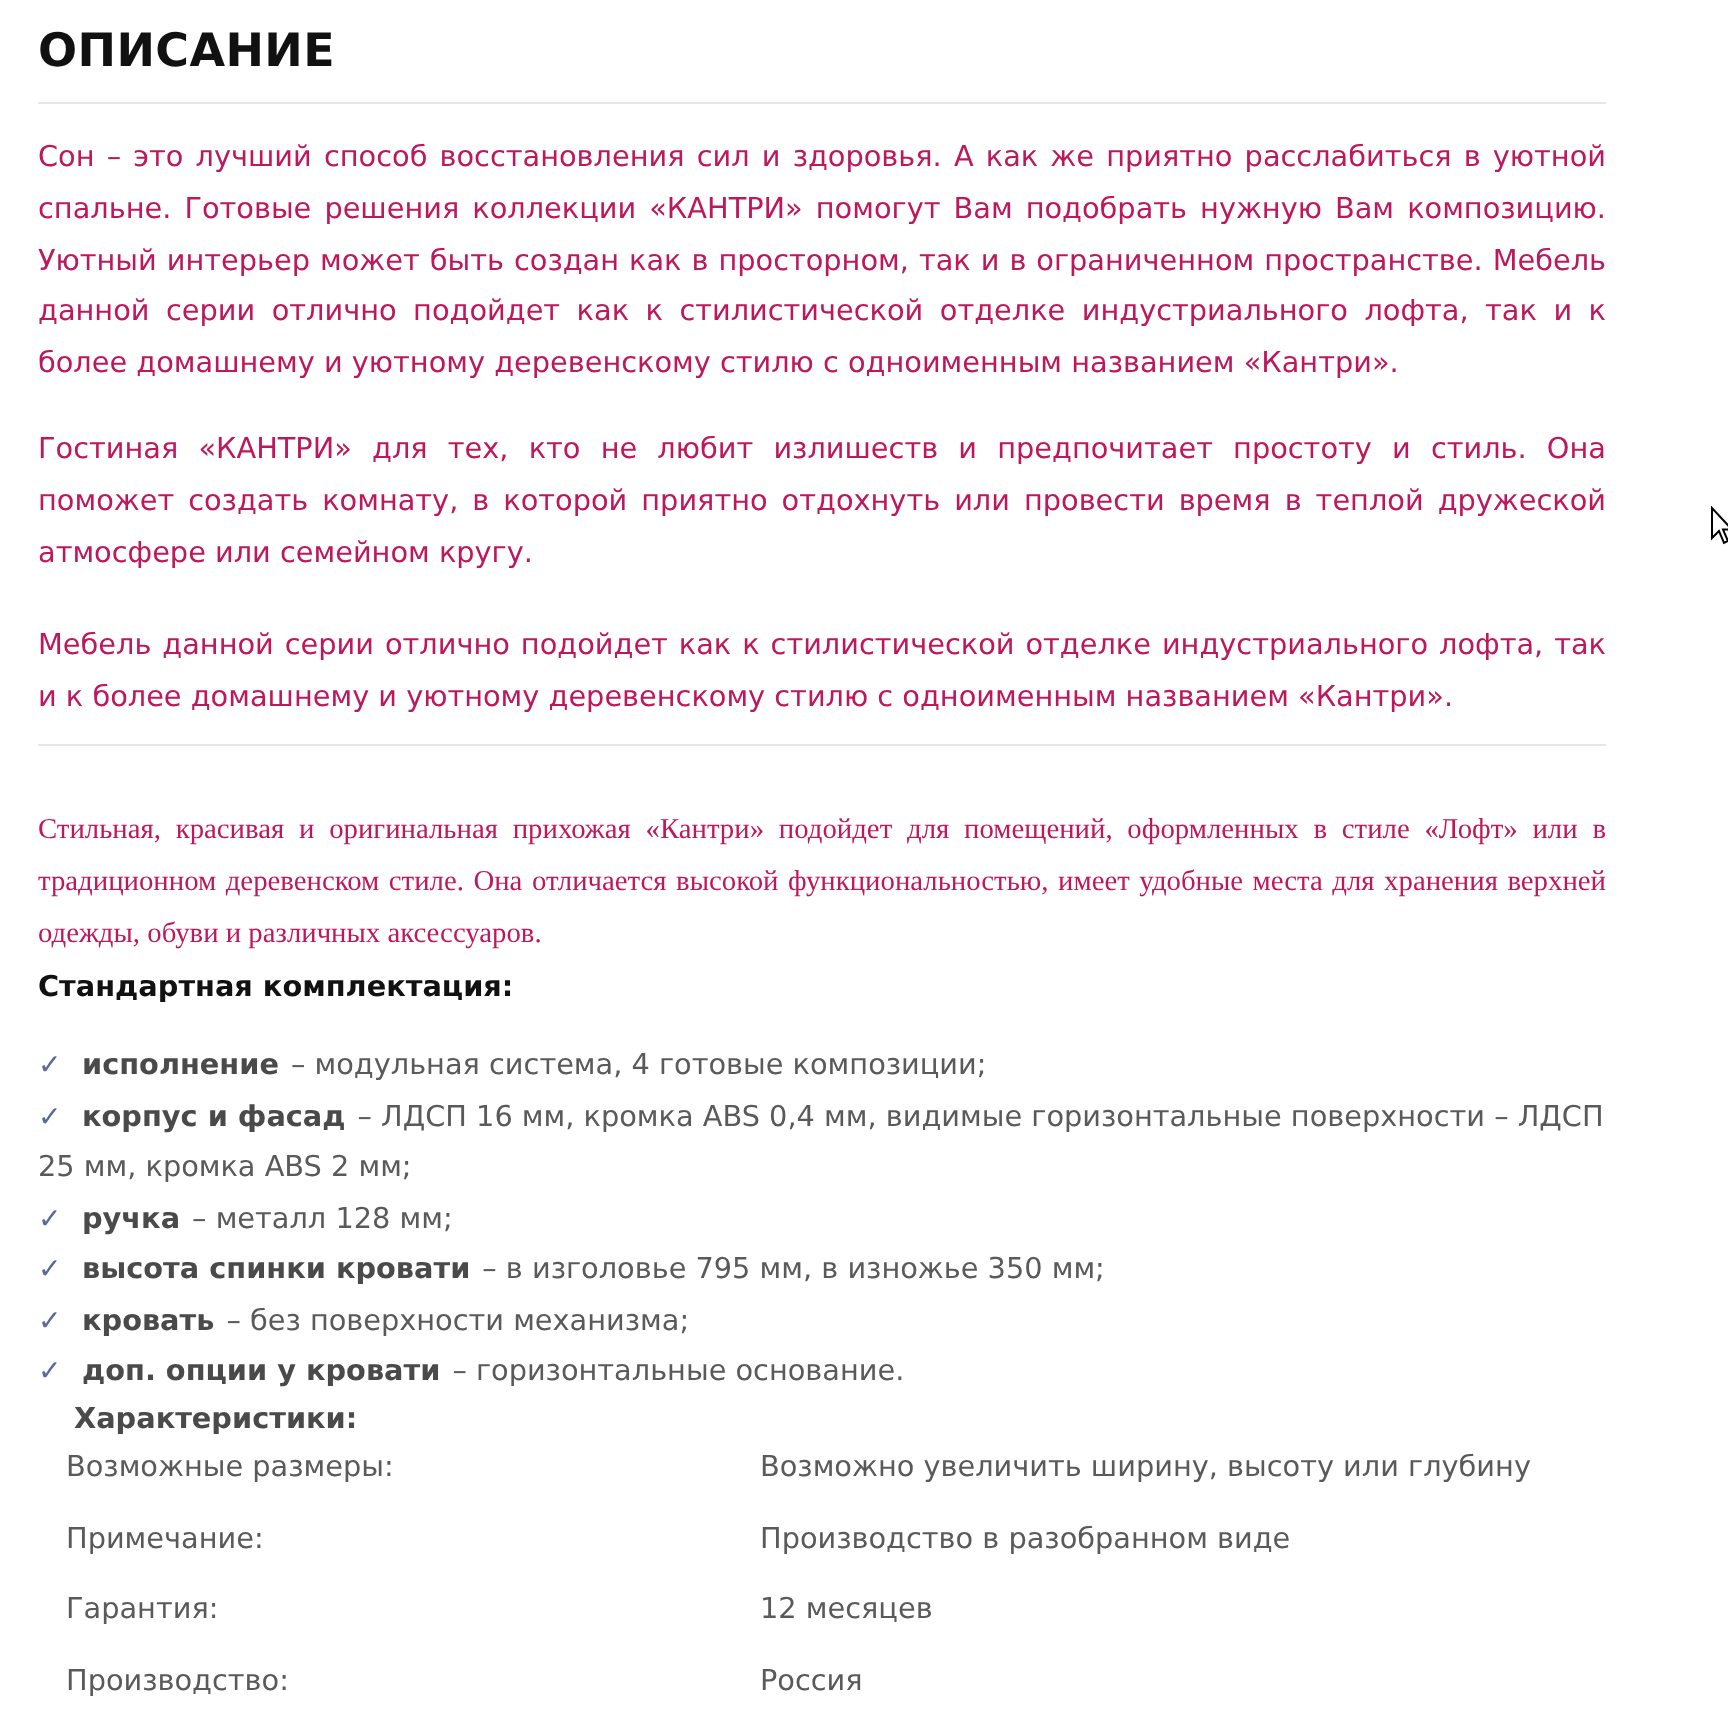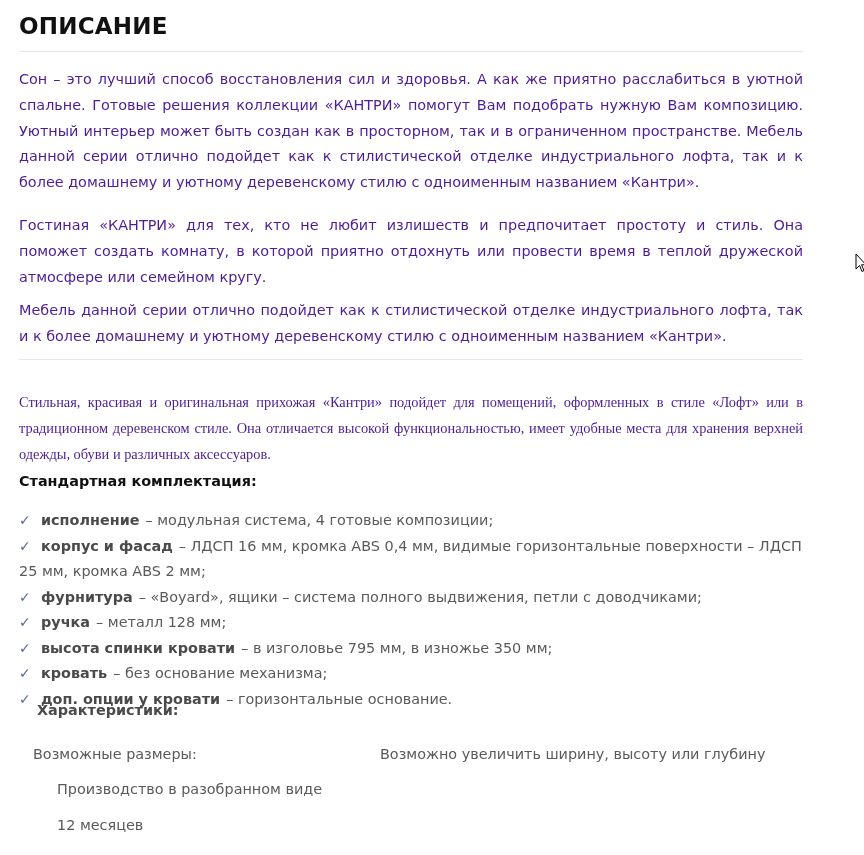--- a/index.html
+++ b/index.html
@@ -33,27 +33,27 @@
     }
     .rule {
       height: 1px;
       background: #e6e6e6;
       margin: 0;
     }
     .rule-top { margin-top: 0; }
     .para {
       font-size: 14.4px;
       line-height: 25.8px;
-      color: #4c1d95;
+      color: #be185d;
       margin: 0;
       text-align: justify;
     }
     .p1 { margin-top: 15px; }
     .p2 { margin-top: 17px; }
-    .p3 { margin-top: 8px; }
+    .p3 { margin-top: 21px; }
     .rule-mid { margin-top: 9px; }
     .p4 { margin-top: 30px; font-family: Liberation Serif, serif; }
     .section-title {
       font-weight: bold;
       font-size: 14.4px;
       color: #111111;
       margin: 4px 0 17px 0;
       line-height: 20px;
     }
     .spec-list {
@@ -89,21 +89,21 @@
       font-size: 14.4px;
       color: #4a4a4a;
       line-height: 24px;
       margin: 4px;
     }
     .chars-row {
       display: flex;
       font-size: 14.4px;
       color: #5a5a5a;
       height: 35.5px;
-      align-items: flex-end;
+      align-items: flex-start;
     }
     .chars-row:first-of-type { margin-top: 0; }
     .chars-label { width: 323px; }
     .chars-value { flex: 1; margin-left: 24px; }
     .cursor {
       position: absolute;
       left: 855px;
       top: 253px;
       width: 12px;
       height: 20px;
@@ -120,38 +120,39 @@
   <p class="para p2">Гостиная «КАНТРИ» для тех, кто не любит излишеств и предпочитает простоту и стиль. Она поможет создать комнату, в которой приятно отдохнуть или провести время в теплой дружеской атмосфере или семейном кругу.</p>
   <p class="para p3">Мебель данной серии отлично подойдет как к стилистической отделке индустриального лофта, так и к более домашнему и уютному деревенскому стилю с одноименным названием «Кантри».</p>
   <div class="rule rule-mid"></div>
   <p class="para p4">Стильная, красивая и оригинальная прихожая «Кантри» подойдет для помещений, оформленных в стиле «Лофт» или в традиционном деревенском стиле. Она отличается высокой функциональностью, имеет удобные места для хранения верхней одежды, обуви и различных аксессуаров.</p>
 
   <div class="section-title">Стандартная комплектация:</div>
 
   <ul class="spec-list">
     <li class="spec-item"><span class="check-icon" style="color: rgb(91, 106, 154);">✓</span><span class="spec-key">исполнение</span><span>– модульная система, 4 готовые композиции;</span></li>
     <li class="spec-item"><span class="check-icon" style="color: rgb(91, 106, 154);">✓</span><span class="spec-key">корпус и фасад</span><span>– ЛДСП 16 мм, кромка ABS 0,4 мм, видимые горизонтальные поверхности – ЛДСП 25 мм, кромка ABS 2 мм;</span></li>
-    <li class="spec-item"><span class="check-icon" style="color: rgb(91, 106, 154);">✓</span><span class="spec-key">фурнитура</span><span>– «Boyard», ящики – система полного выдвижения, петли с доводчиками;</span></li>
     <li class="spec-item"><span class="check-icon" style="color: rgb(91, 106, 154);">✓</span><span class="spec-key">ручка</span><span>– металл 128 мм;</span></li>
     <li class="spec-item"><span class="check-icon" style="color: rgb(91, 106, 154);">✓</span><span class="spec-key">высота спинки кровати</span><span>– в изголовье 795 мм, в изножье 350 мм;</span></li>
-    <li class="spec-item"><span class="check-icon" style="color: rgb(91, 106, 154);">✓</span><span class="spec-key">кровать</span><span>– без основание механизма;</span></li>
+    <li class="spec-item"><span class="check-icon" style="color: rgb(91, 106, 154);">✓</span><span class="spec-key">кровать</span><span>– без поверхности механизма;</span></li>
     <li class="spec-item"><span class="check-icon" style="color: rgb(91, 106, 154);">✓</span><span class="spec-key">доп. опции у кровати</span><span>– горизонтальные основание.</span></li>
   </ul>
 </div>
 
 <div class="chars">
   <div class="chars-title">Характеристики:</div>
   <div class="chars-row">
     <div class="chars-label">Возможные размеры:</div>
     <div class="chars-value">Возможно увеличить ширину, высоту или глубину</div>
   </div>
   <div class="chars-row">
+    <div class="chars-label">Примечание:</div>
     <div class="chars-value">Производство в разобранном виде</div>
   </div>
   <div class="chars-row">
+    <div class="chars-label">Гарантия:</div>
     <div class="chars-value">12 месяцев</div>
   </div>
   <div class="chars-row">
     <div class="chars-label">Производство:</div>
     <div class="chars-value">Россия</div>
   </div>
 </div>
 
 <svg class="cursor" viewBox="0 0 12 20">
   <path d="M1 1 L1 16 L4.5 12.5 L7 18.5 L9 17.5 L6.5 11.8 L11 11.8 Z" fill="#ffffff" stroke="#000000" stroke-width="1"></path>

